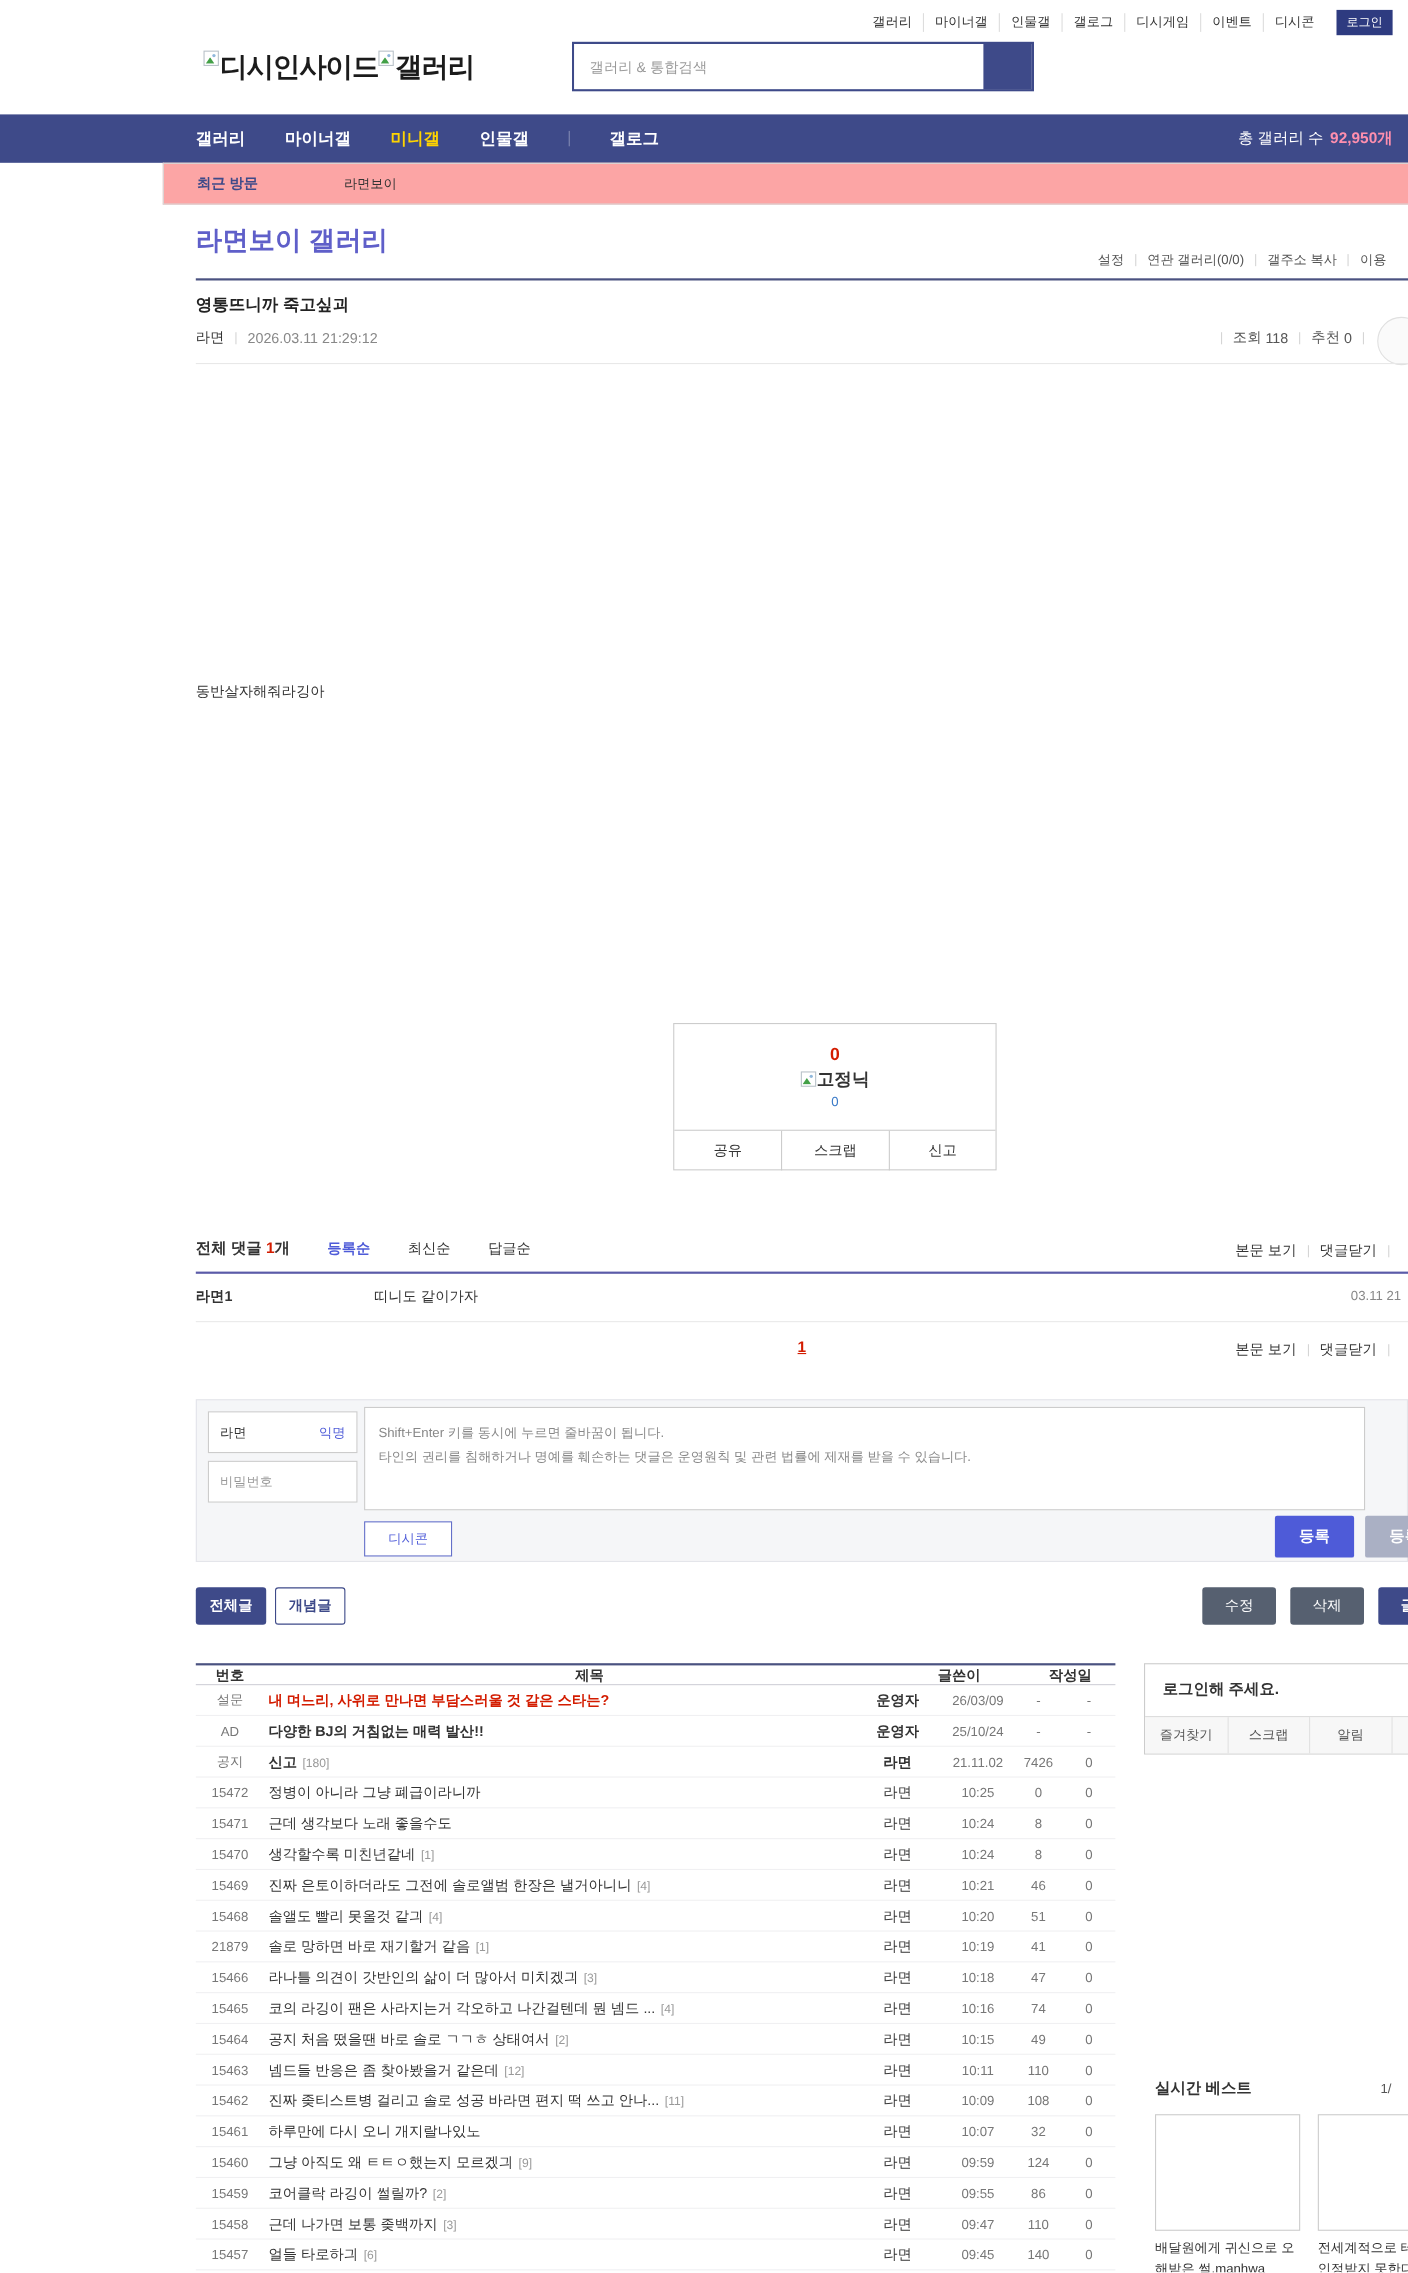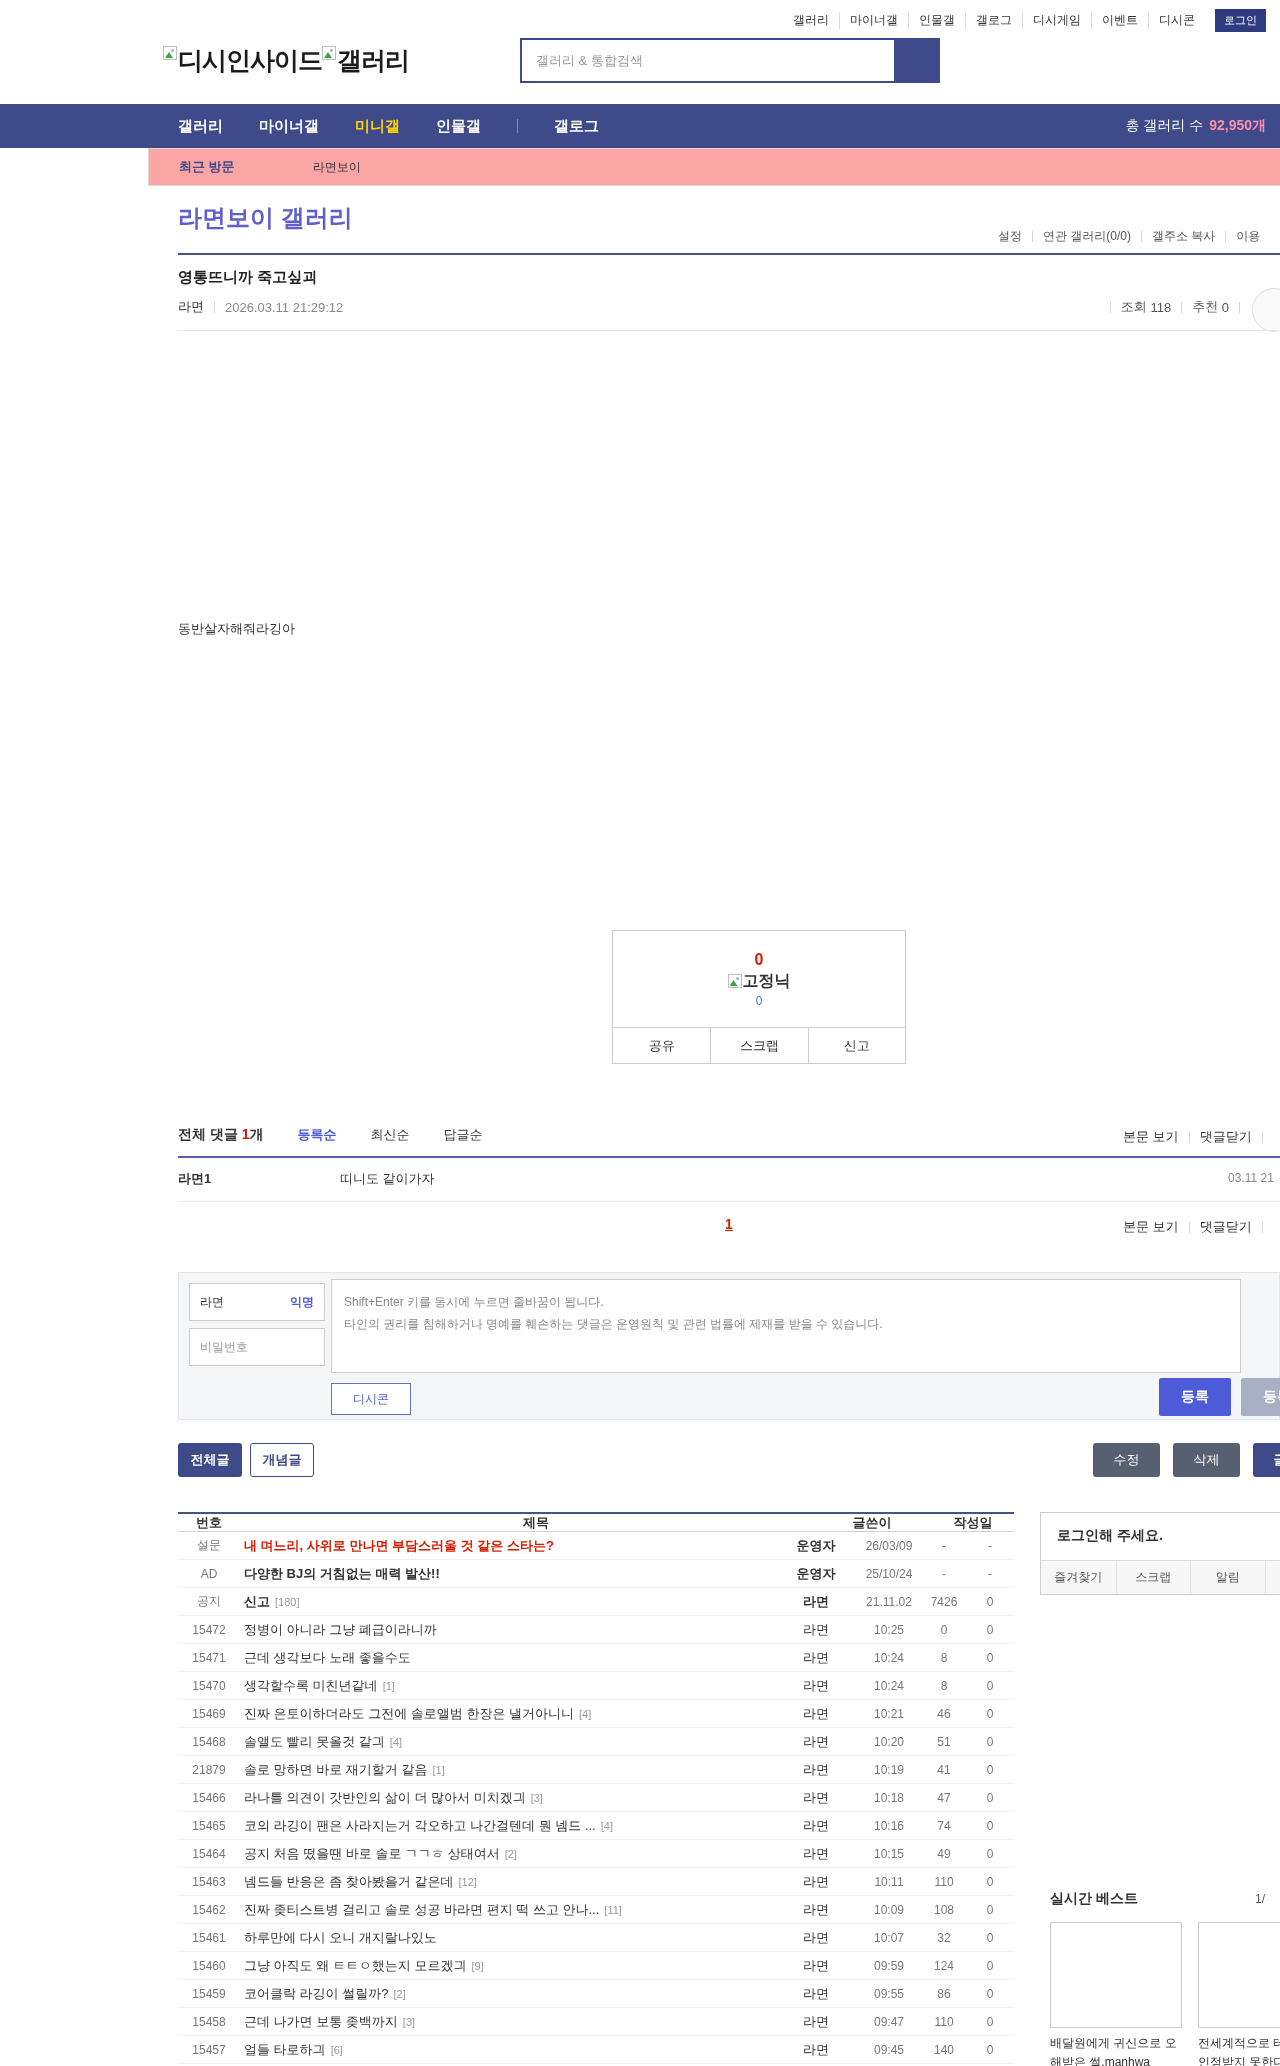--- a/index.html
+++ b/index.html
@@ -7,21 +7,21 @@
   .page { position:relative; width:1280px; height:2066px; overflow:hidden; background:#fff; }
 
   
   .topbar { position:absolute; top:0; left:0; width:1280px; height:36px; background:#fff; }
   .topbar-links { position:absolute; right:14px; top:9px; display:flex; align-items:center; font-size:12px; color:#333; }
   .topbar-links .tlink { padding:0 10px; border-left:1px solid #ddd; cursor:pointer; white-space:nowrap; }
   .topbar-links .tlink:first-child { border-left:none; }
   .login-btn { margin-left:10px; background:#2e3b80; color:#fff; font-size:11px; padding:4px 9px; cursor:pointer; }
 
   
-  .logo { position:absolute; left:163px; top:44px; display:flex; align-items:center; font-size:25px; font-weight:bold; color:#1b1b1b; letter-spacing:-1px; }
+  .logo { position:absolute; left:185px; top:44px; display:flex; align-items:center; font-size:25px; font-weight:bold; color:#1b1b1b; letter-spacing:-1px; }
   .bimg { display:inline-block; width:14px; height:14px; border:1px solid #b9c2c9; background:#fff; position:relative; vertical-align:top; margin-right:1px; }
   .bimg::after { content:""; position:absolute; left:1px; bottom:1px; width:8px; height:6px; background:#43a047; clip-path:polygon(0 100%,50% 0,100% 100%); }
   .bimg::before { content:""; position:absolute; right:2px; top:2px; width:3px; height:3px; border-radius:50%; background:#90b8dc; }
   .logo .bimg { align-self:flex-start; margin-top:2px; }
   .searchbox { position:absolute; left:520px; top:38px; width:420px; height:45px; border:2px solid #3e4a89; display:flex; background:#fff; }
   .searchbox input { flex:1; border:none; outline:none; font-size:13px; color:#333; padding:0 14px; font-family:"Liberation Sans",sans-serif; }
   .searchbox input::placeholder { color:#999; }
   .search-btn { width:44px; height:100%; background:#3e4a89; border:none; cursor:pointer; }
 
   
@@ -78,21 +78,21 @@
   .cmt-text { position:absolute; left:162px; top:12px; font-size:13px; color:#333; }
   .cmt-time { position:absolute; left:1050px; top:13px; font-size:12px; color:#888; white-space:nowrap; }
   .cmt-page { position:absolute; left:178px; top:1216px; width:1102px; text-align:center; font-size:14px; font-weight:bold; color:#d31c00; }
   .cmt-page span { text-decoration:underline; cursor:pointer; }
   .cmt-rightlinks2 { top:1218px; }
 
   
   .cform { position:absolute; left:178px; top:1272px; width:1102px; height:148px; background:#f5f6f8; border:1px solid #e4e5ea; }
   .cf-name { position:absolute; left:10px; top:10px; width:136px; height:38px; background:#fff; border:1px solid #ccc; display:flex; align-items:center; justify-content:space-between; padding:0 10px; font-size:12px; }
   .cf-name .nm { color:#333; }
-  .cf-name .anon { color:#4e5bd8; font-weight:bold; cursor:pointer; }
+  .cf-name .anon { color:#4e5bd8; font-weight:normal; cursor:pointer; }
   .cf-pw { position:absolute; left:10px; top:55px; width:136px; height:38px; background:#fff; border:1px solid #ccc; font-size:12px; color:#333; padding:0 10px; font-family:"Liberation Sans",sans-serif; outline:none; }
   .cf-pw::placeholder { color:#999; }
   .cf-textarea { position:absolute; left:152px; top:6px; width:910px; height:94px; background:#fff; border:1px solid #ccc; padding:12px; font-size:12px; color:#888; line-height:1.8; cursor:text; }
   .cf-dccon { position:absolute; left:152px; top:110px; width:80px; height:32px; background:#fff; border:1px solid #6470c9; color:#4e5bd8; font-size:12px; display:flex; align-items:center; justify-content:center; cursor:pointer; }
   .cf-submit { position:absolute; left:980px; top:105px; width:72px; height:38px; background:#4e5bd8; color:#fff; font-size:14px; font-weight:bold; display:flex; align-items:center; justify-content:center; cursor:pointer; border-radius:2px; }
   .cf-submit2 { position:absolute; left:1062px; top:105px; width:72px; height:38px; background:#aab0c4; color:#fff; font-size:14px; font-weight:bold; display:flex; align-items:center; justify-content:center; cursor:pointer; border-radius:2px; }
 
   
   .btn { position:absolute; height:34px; display:flex; align-items:center; justify-content:center; font-size:13px; font-weight:bold; border-radius:3px; cursor:pointer; }
   .btn-all { left:178px; top:1443px; width:64px; background:#3e4a89; color:#fff; }

